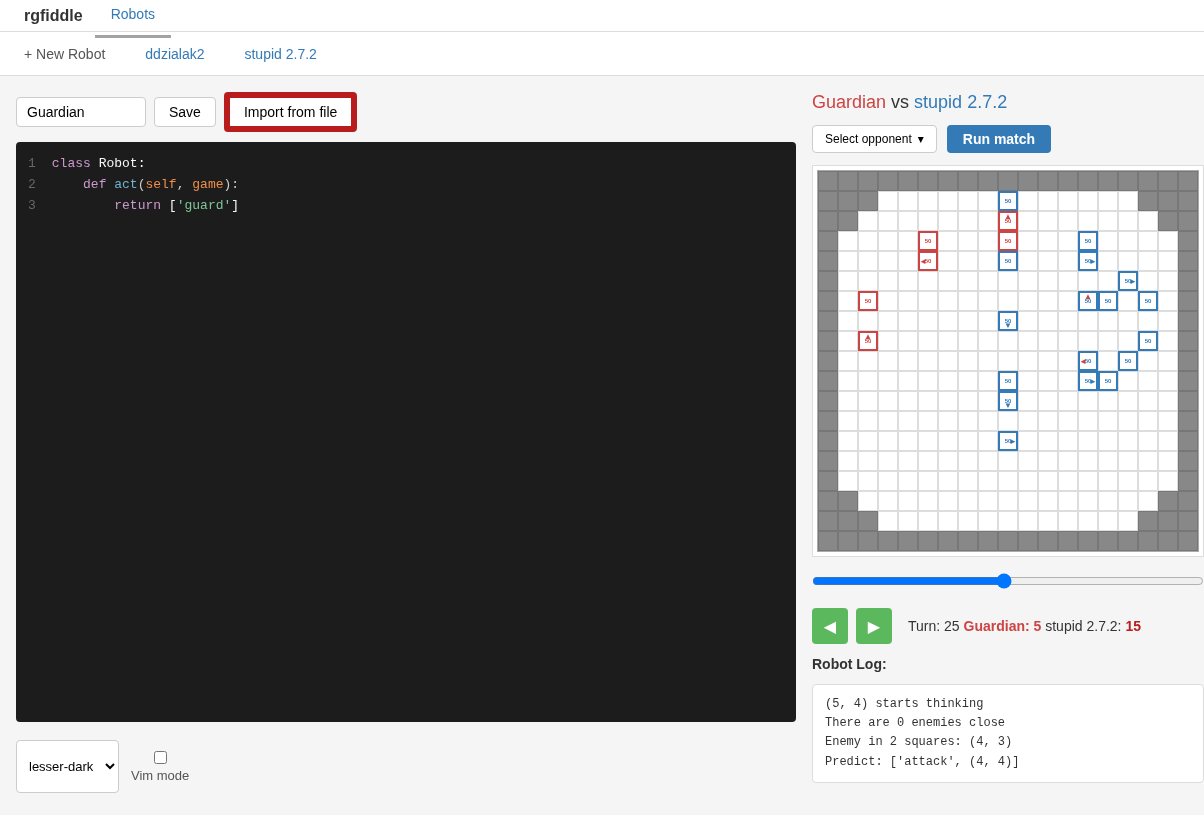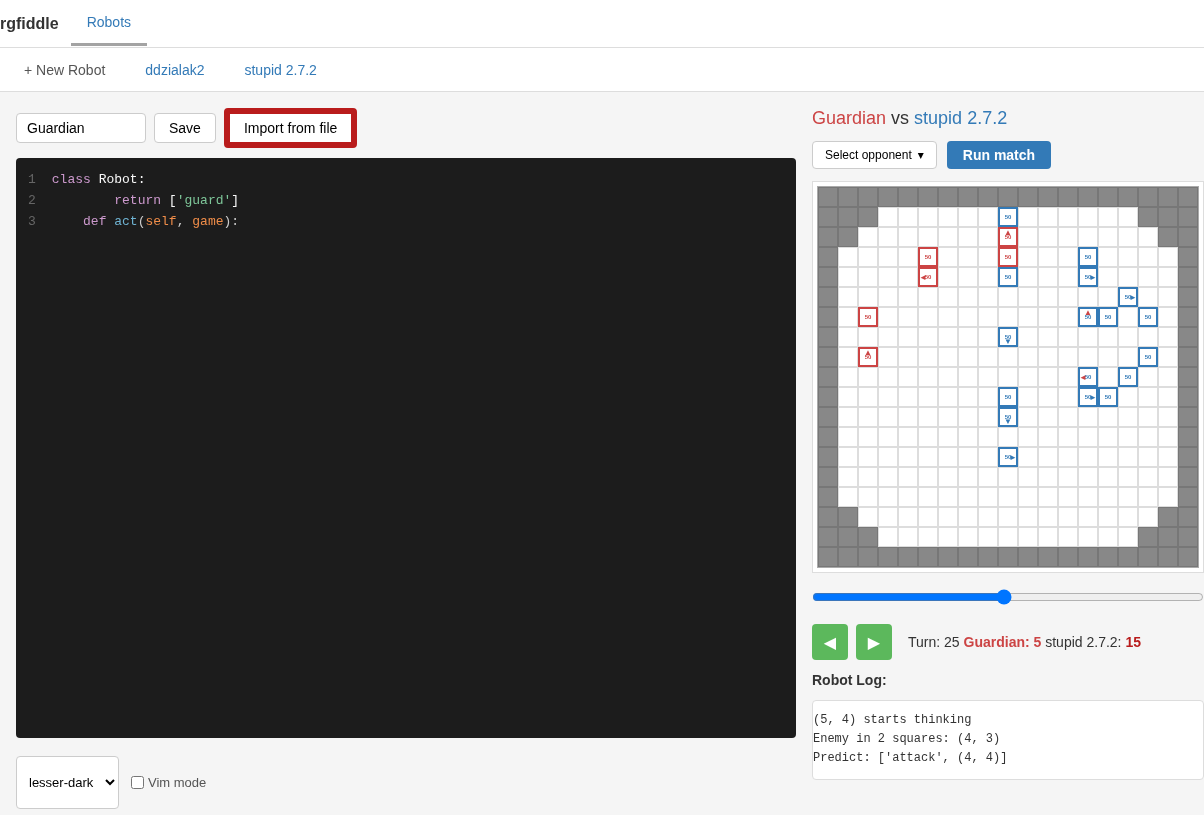--- a/index.html
+++ b/index.html
@@ -4,22 +4,22 @@
   <style>
     * { box-sizing: border-box; margin: 0; padding: 0; }
     body { font-family: -apple-system, BlinkMacSystemFont, 'Segoe UI', sans-serif; font-size: 14px; background: #f5f5f5; }
 
     
     .top-nav {
       background: #fff;
       border-bottom: 1px solid #ddd;
       display: flex;
       align-items: center;
-      padding: 0 0;
-      height: 48px;
+      padding: 0 24px;
+      height: 32px;
     }
     .nav-brand {
       font-size: 16px;
       font-weight: 600;
       color: #333;
       margin-right: 12px;
     }
     .nav-tab {
       padding: 12px 16px;
       cursor: pointer;
@@ -149,20 +149,21 @@
       border-radius: 4px;
       font-size: 13px;
       background: #fff;
     }
     .vim-label {
       display: flex;
       align-items: center;
       gap: 4px;
       font-size: 13px;
       color: #555;
+      flex-direction: column;
     }
     .vim-checkbox { cursor: pointer; }
 
     
     .right-panel {
       flex: 1;
       display: flex;
       flex-direction: column;
       gap: 12px;
       padding-left: 16px;
@@ -295,21 +296,21 @@
     
     .robot-log-label {
       font-size: 14px;
       color: #333;
       font-weight: 600;
     }
     .robot-log {
       background: #fff;
       border: 1px solid #ddd;
       border-radius: 4px;
-      padding: 10px 0;
+      padding: 10px 12px;
       font-family: 'Courier New', monospace;
       font-size: 12px;
       color: #333;
       line-height: 1.6;
     }
   </style>
 </head>
 <body>
 
 <div class="top-nav">
@@ -345,22 +346,22 @@
     </div>
 
     <div class="code-editor">
       <div class="line-numbers">
         <div>1</div>
         <div>2</div>
         <div>3</div>
       </div>
       <div class="code-content">
         <div class="code-line"><span class="kw-class">class</span> <span style="color:#f8f8f8">Robot:</span></div>
+        <div class="code-line">    <span class="kw-def">def</span> <span class="fn-name">act</span>(<span class="param">self</span>, <span class="param">game</span>):</div>
         <div class="code-line">        <span class="kw-return">return</span> <span style="color:#f8f8f8">[</span><span class="string">'guard'</span><span style="color:#f8f8f8">]</span></div>
-        <div class="code-line">    <span class="kw-def">def</span> <span class="fn-name">act</span>(<span class="param">self</span>, <span class="param">game</span>):</div>
       </div>
     </div>
 
     <div class="editor-footer">
       <select class="theme-select">
         <option>lesser-dark</option>
       </select>
       <label class="vim-label">
         <input type="checkbox" class="vim-checkbox" style="">
         <span>Vim mode</span>
@@ -825,18 +826,19 @@
         <span>stupid 2.7.2:</span>
         <span class="stupid-score"> 15</span>
       </span>
     </div>
 
     <div class="robot-log-label">
       <span>Robot Log:</span>
     </div>
     <div class="robot-log">
       <div>(5, 4) starts thinking</div>
+      <div>There are 0 enemies close</div>
       <div>Enemy in 2 squares: (4, 3)</div>
       <div>Predict: ['attack', (4, 4)]</div>
     </div>
   </div>
 
 </div>
 
 </body></html>

